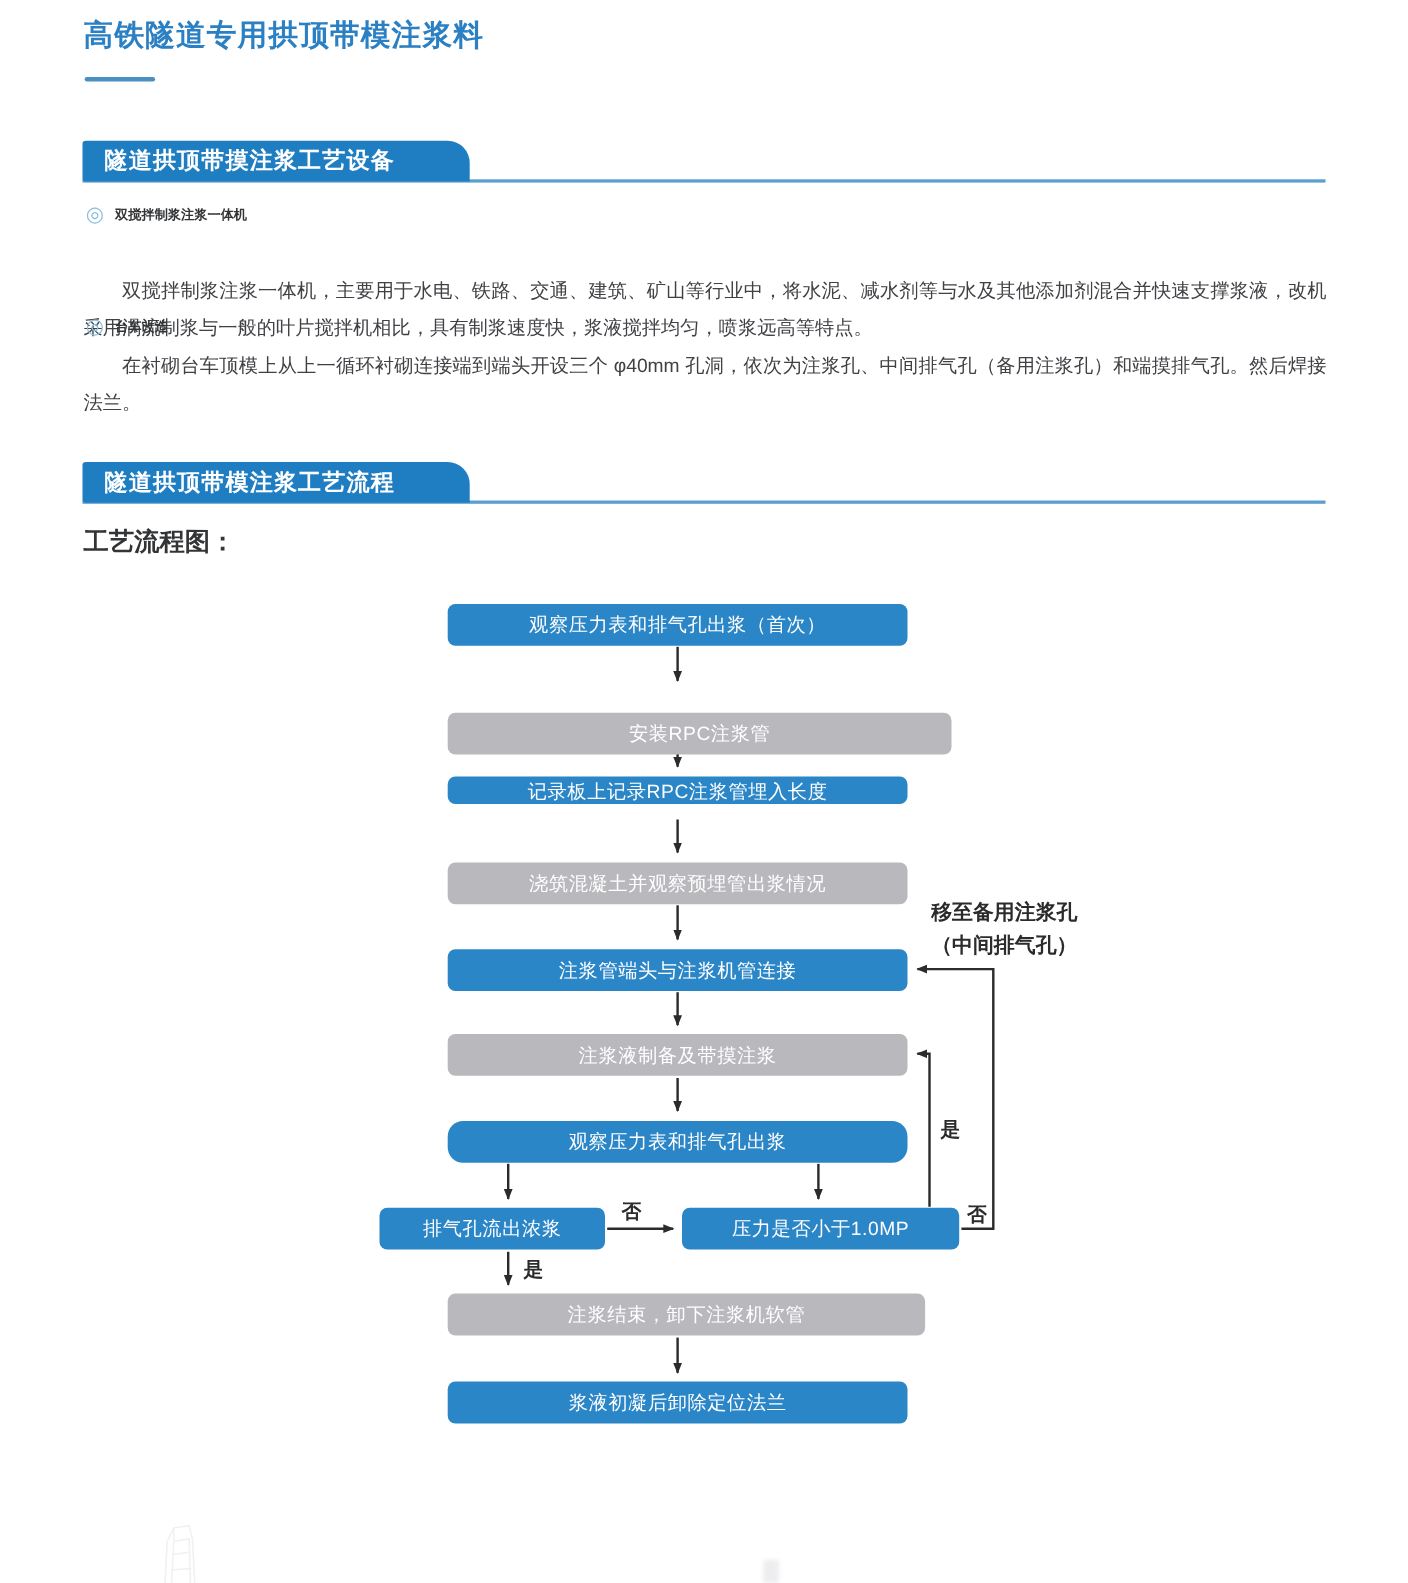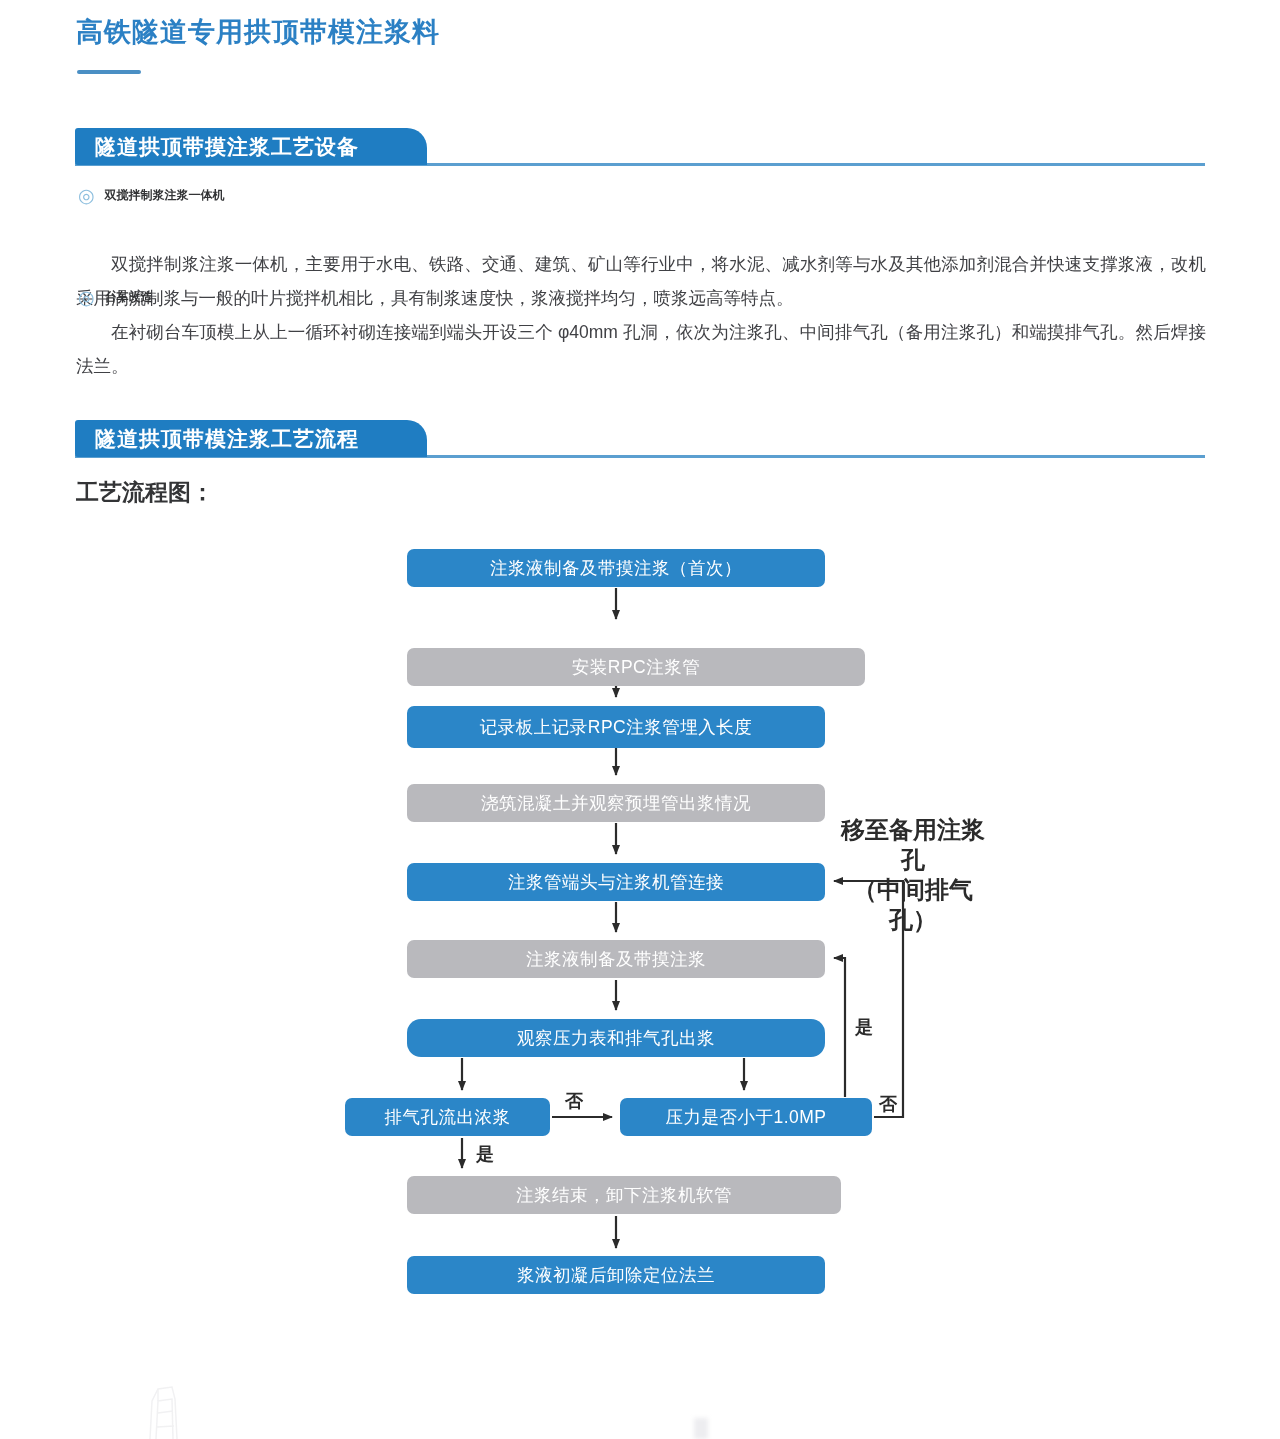--- a/index.html
+++ b/index.html
@@ -115,21 +115,21 @@
     position: absolute;
     font-size: 18px;
     color: #2b2b2b;
     font-weight: bold;
   }
   .flow-annotation {
     position: absolute;
     left: 838px; top: 815px;
     width: 150px;
     text-align: center;
-    font-size: 24px;
+    font-size: 19px;
     font-weight: bold;
     color: #2b2b2b;
     line-height: 30px;
   }
   
   .watermark-tower {
     position: absolute;
     left: 128px; top: 1383px;
     opacity: 0.55;
   }
@@ -189,23 +189,23 @@
       <line x1="462" y1="1058" x2="462" y2="1090" marker-end="url(#ah)"></line>
       <line x1="744" y1="1058" x2="744" y2="1090" marker-end="url(#ah)"></line>
       <line x1="552" y1="1117" x2="612" y2="1117" marker-end="url(#ah)"></line>
       <line x1="462" y1="1138" x2="462" y2="1168" marker-end="url(#ah)"></line>
       <line x1="616" y1="1216" x2="616" y2="1248" marker-end="url(#ah)"></line>
       <polyline points="845,1097 845,958 834,958" marker-end="url(#ah)"></polyline>
       <polyline points="874,1117 903,1117 903,881 834,881" marker-end="url(#ah)"></polyline>
     </g>
   </svg>
 
-  <div class="flow-node blue" style="left:407px; top:549px; width:418px; height:38px;">注浆液制备及带摸注浆（首次）</div>
+  <div class="flow-node blue" style="left:407px; top:549px; width:418px; height:38px;">观察压力表和排气孔出浆（首次）</div>
   <div class="flow-node gray" style="left:407px; top:648px; width:458px; height:38px;">安装RPC注浆管</div>
-  <div class="flow-node blue" style="left:407px; top:706px; width:418px; height:42px;">记录板上记录RPC注浆管埋入长度</div>
+  <div class="flow-node blue" style="left:407px; top:706px; width:418px; height:25px;">记录板上记录RPC注浆管埋入长度</div>
   <div class="flow-node gray" style="left:407px; top:784px; width:418px; height:38px;">浇筑混凝土并观察预埋管出浆情况</div>
   <div class="flow-node blue" style="left:407px; top:863px; width:418px; height:38px;">注浆管端头与注浆机管连接</div>
   <div class="flow-node gray" style="left:407px; top:940px; width:418px; height:38px;">注浆液制备及带摸注浆</div>
   <div class="flow-node blue" style="left:407px; top:1019px; width:418px; height:38px;border-radius:14px;">观察压力表和排气孔出浆</div>
   <div class="flow-node blue" style="left:345px; top:1098px; width:205px; height:38px;">排气孔流出浓浆</div>
   <div class="flow-node blue" style="left:620px; top:1098px; width:252px; height:38px;">压力是否小于1.0MP</div>
   <div class="flow-node gray" style="left:407px; top:1176px; width:434px; height:38px;">注浆结束，卸下注浆机软管</div>
   <div class="flow-node blue" style="left:407px; top:1256px; width:418px; height:38px;">浆液初凝后卸除定位法兰</div>
 
   <div class="edge-label" style="left:565px; top:1089px;">否</div>

